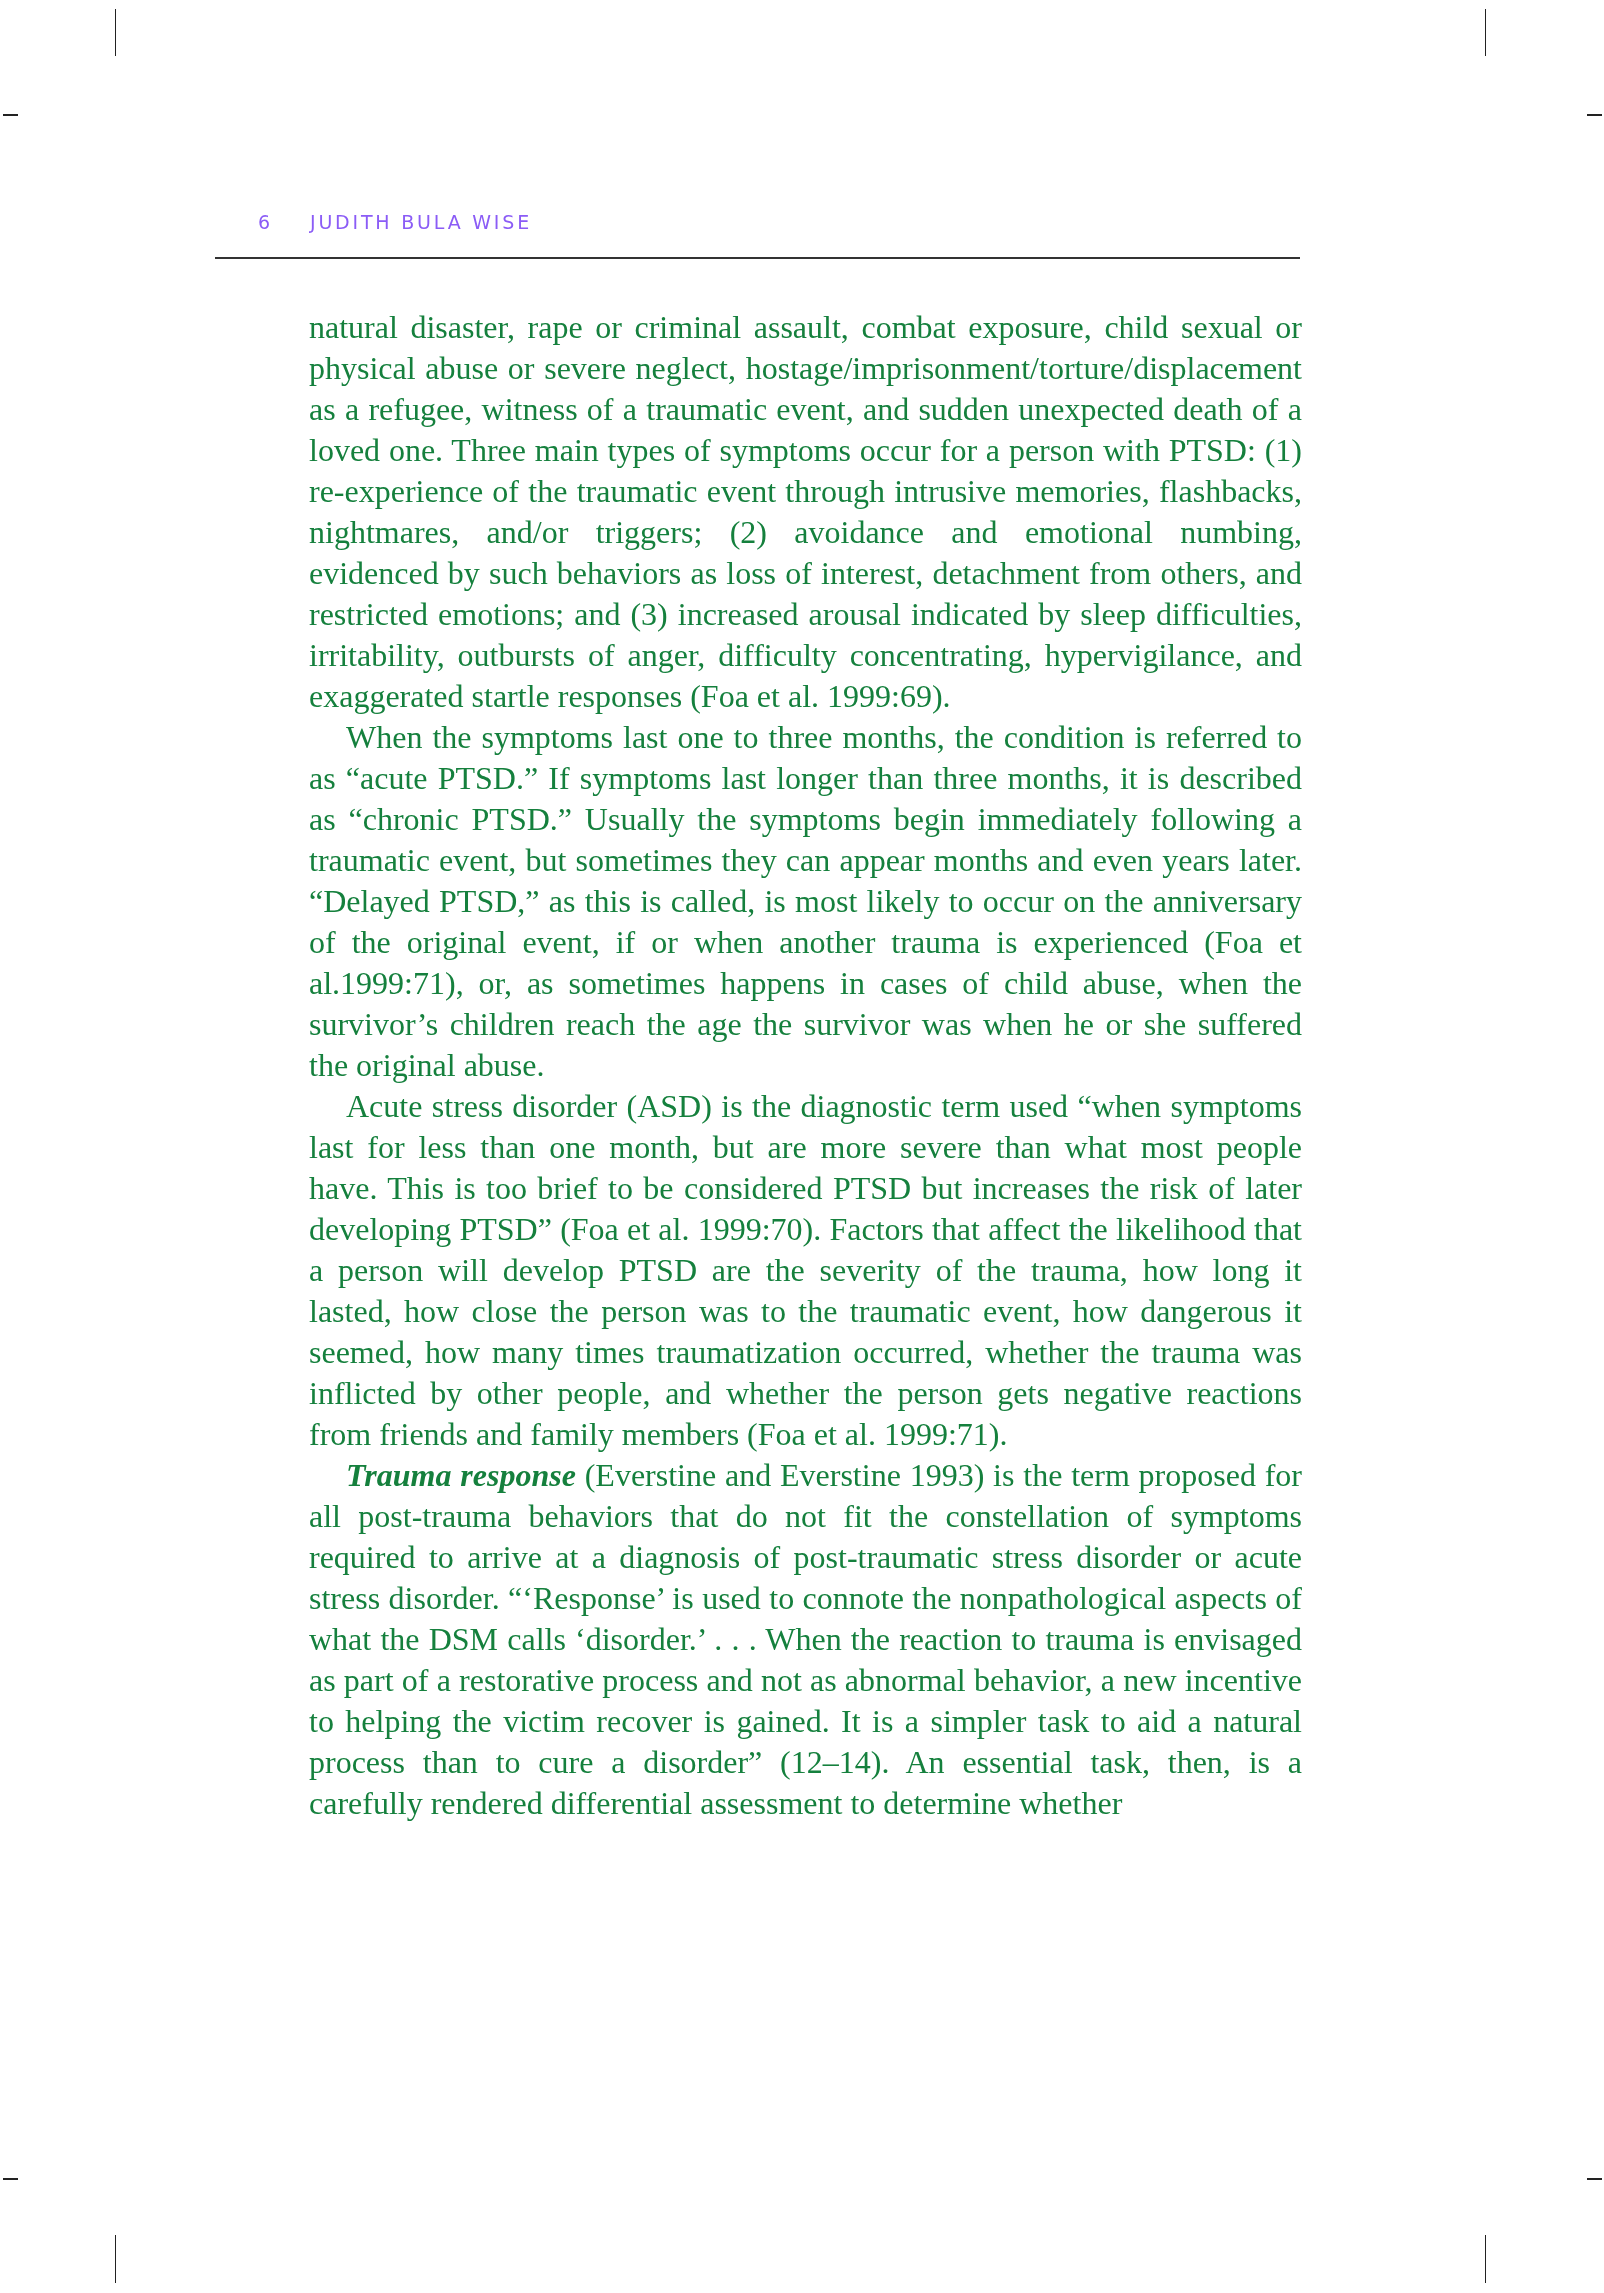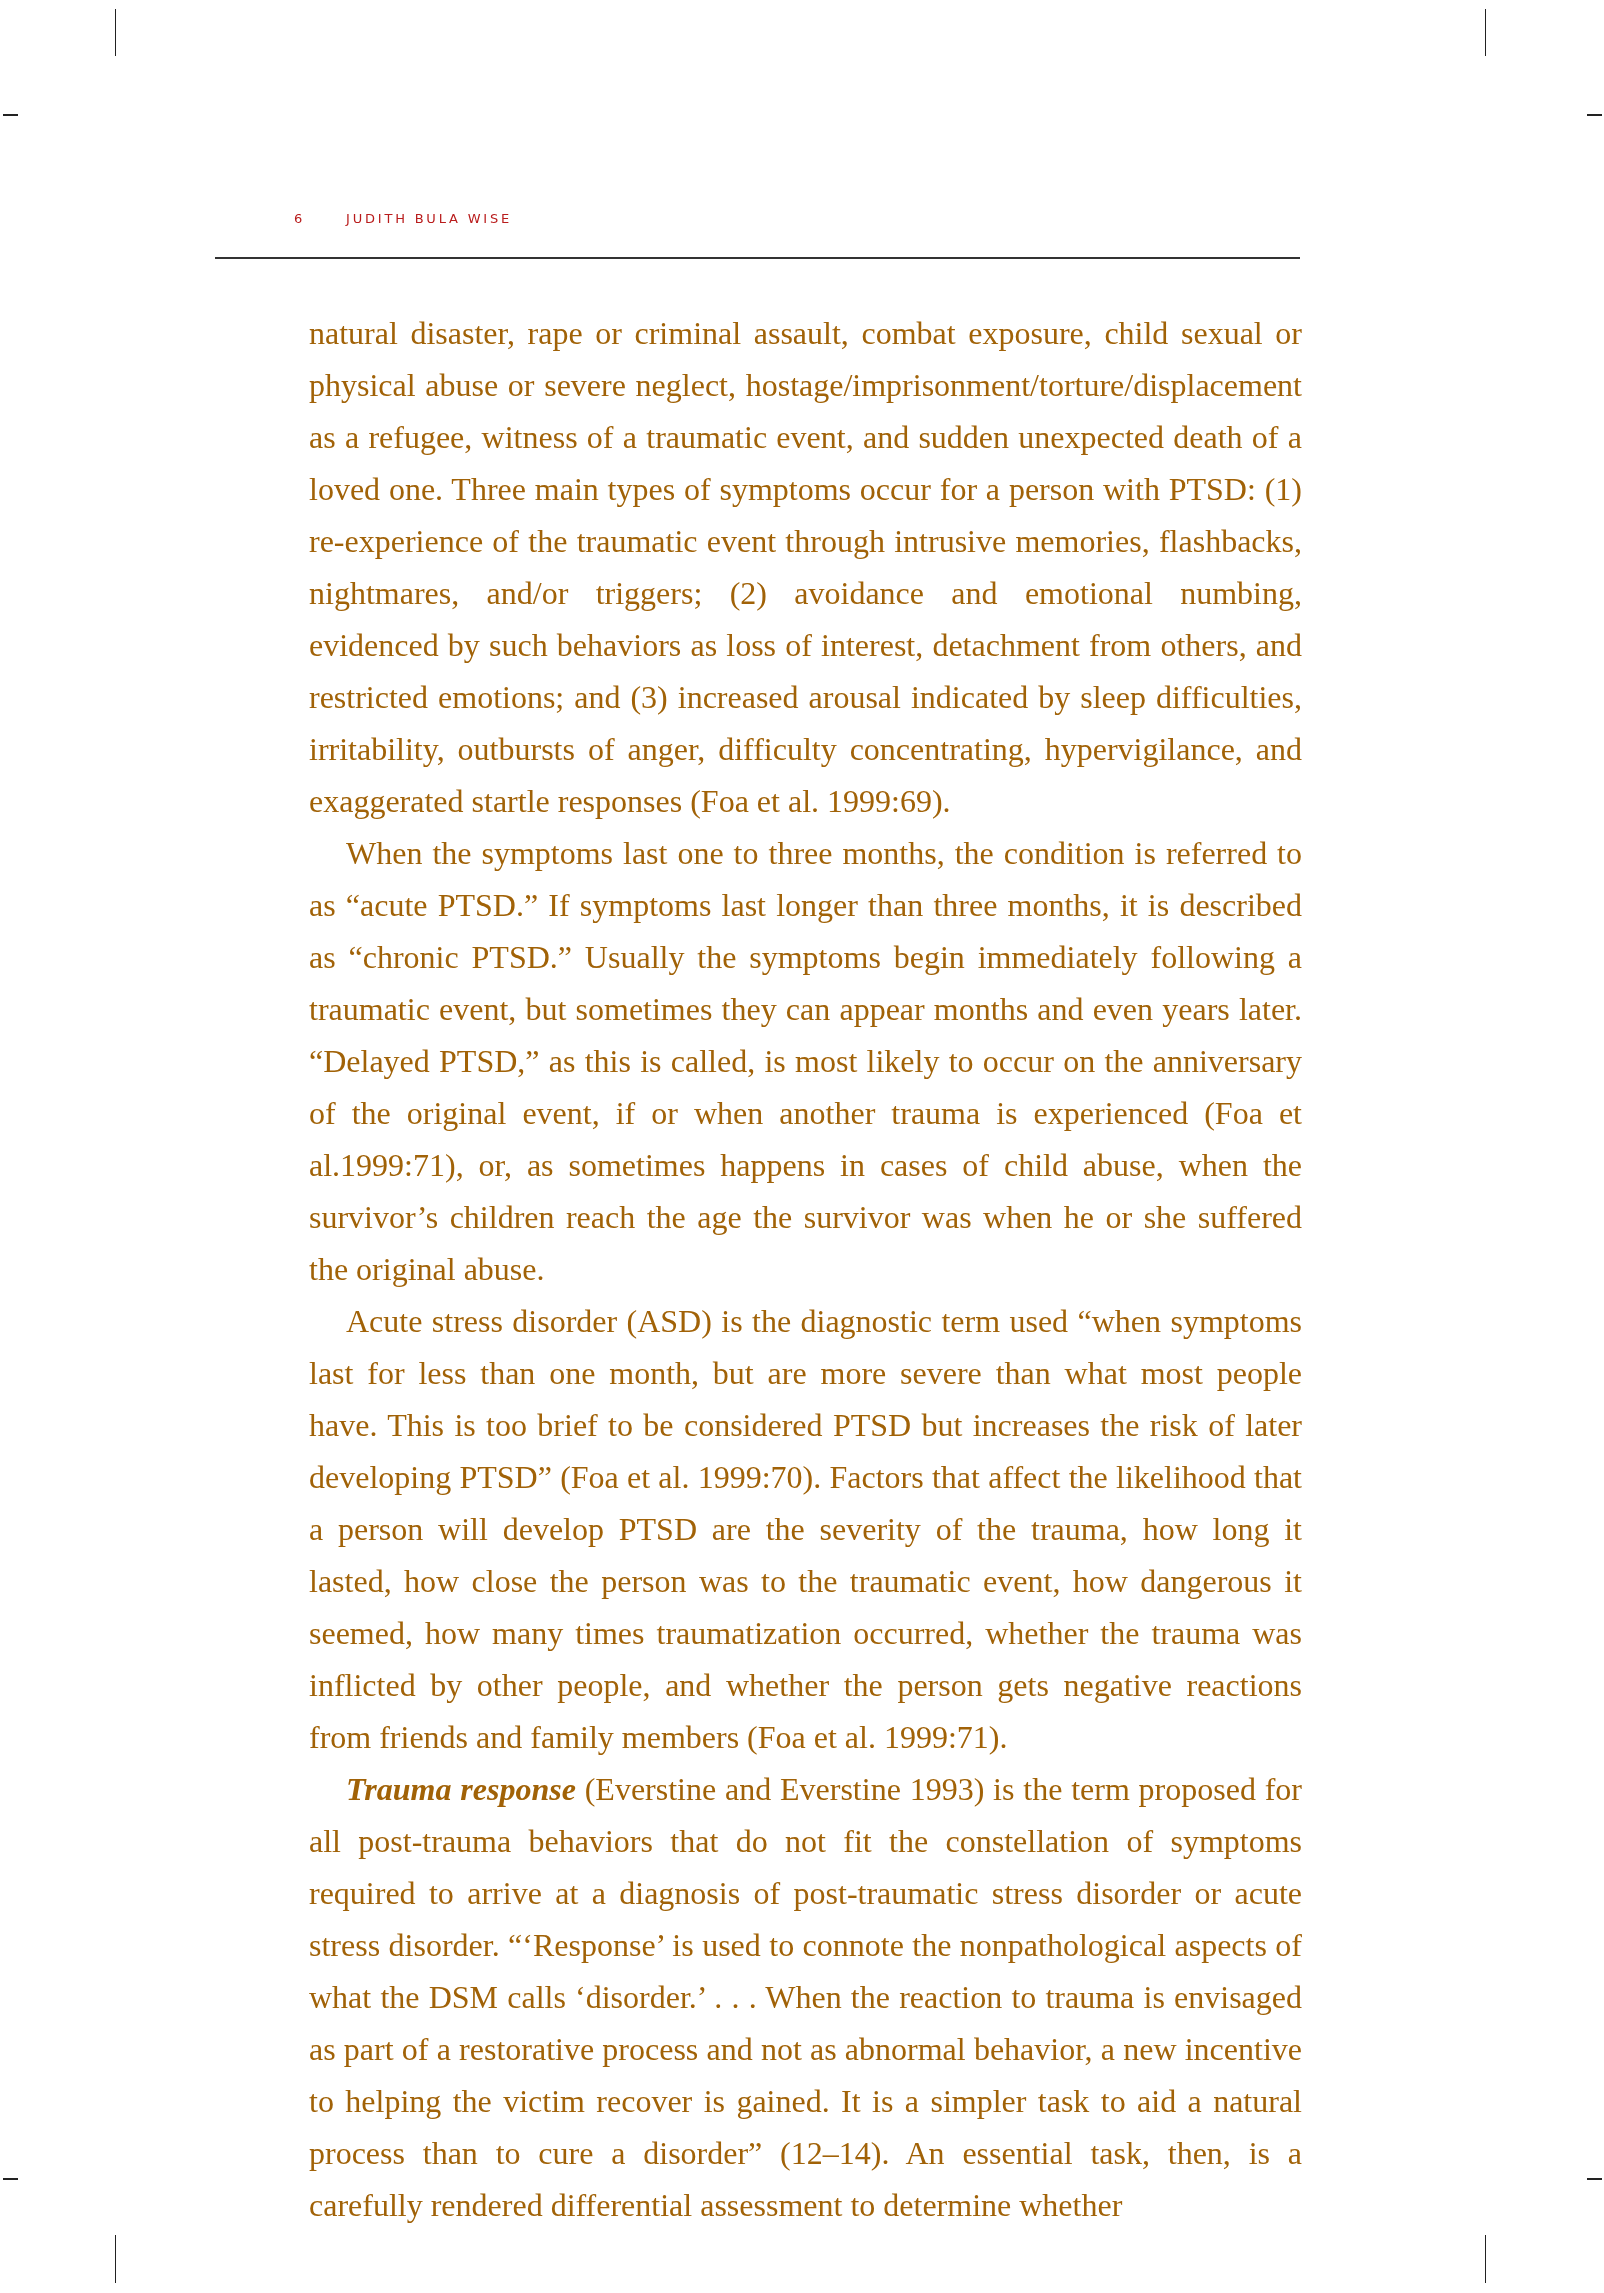--- a/index.html
+++ b/index.html
@@ -2,30 +2,29 @@
 <html style="font-size:15px"><head>
 <meta charset="utf-8">
 <style>
   html, body { margin: 0; padding: 0; background: #ffffff; }
   body { width: 1605px; height: 2294px; position: relative; overflow: hidden; }
   .crop { position: absolute; background: #222; }
   .vl { width: 0.9px; }
   .hl { height: 1.9px; }
   .running-head {
     position: absolute; left: 258px; top: 211px;
-    font-family: "DejaVu Sans", sans-serif; font-size: 13px; color: #b91c1c;
+    font-family: "DejaVu Sans", sans-serif; font-size: 19px; color: #8b5cf6;
     letter-spacing: 2.8px;
-    margin-left: 36px;
   }
   .running-head .page-no { display: inline-block; width: 52px; letter-spacing: 0; }
   .head-rule { position: absolute; left: 215px; top: 257px; width: 1085px; height: 1.9px; background: #333; }
   .text-block {
     position: absolute; left: 309px; top: 307px; width: 993px;
-    font-family: "Liberation Serif", serif; font-size: 32px; line-height: 52px;
-    color: #a16207; text-align: justify; hyphens: manual;
+    font-family: "Liberation Serif", serif; font-size: 32px; line-height: 41px;
+    color: #15803d; text-align: justify; hyphens: manual;
   }
   .text-block p { margin: 0; }
   .text-block p.indent { text-indent: 37px; }
   .text-block em { font-style: italic; font-weight: bold; }
 </style>
 </head>
 <body>
 
 <div class="crop vl" style="left:115px;top:9.4px;height:47px;"></div>
 <div class="crop vl" style="left:1485px;top:9.4px;height:47px;"></div>

